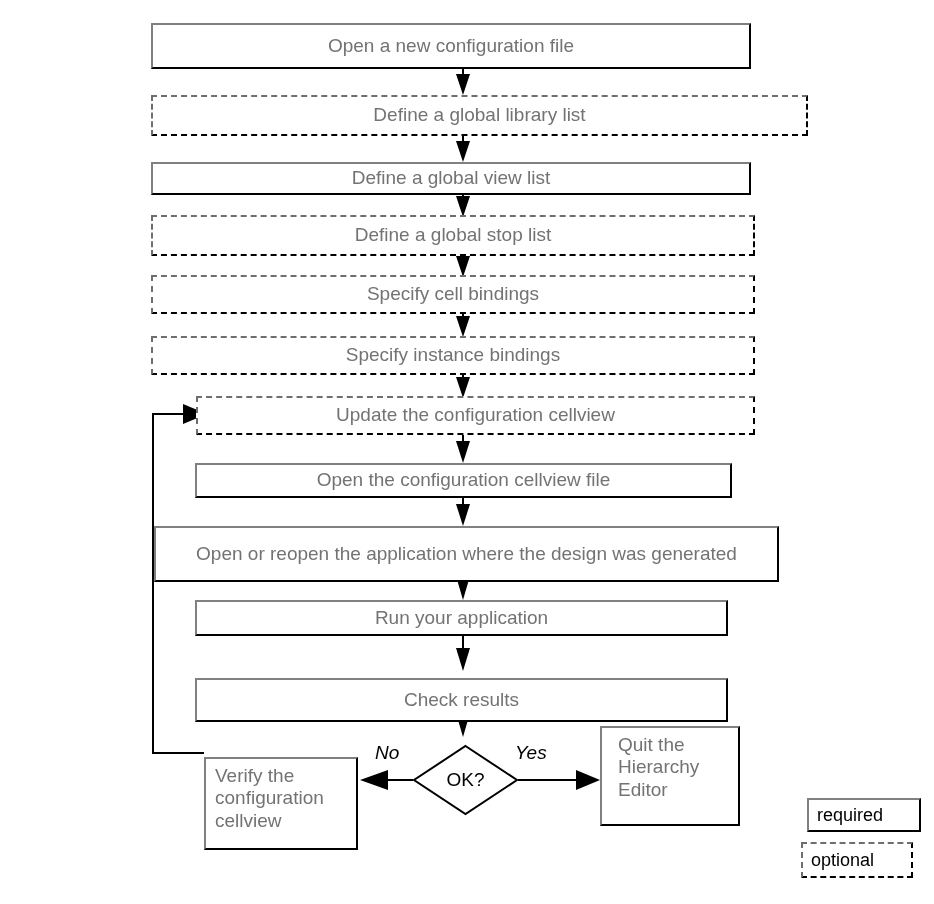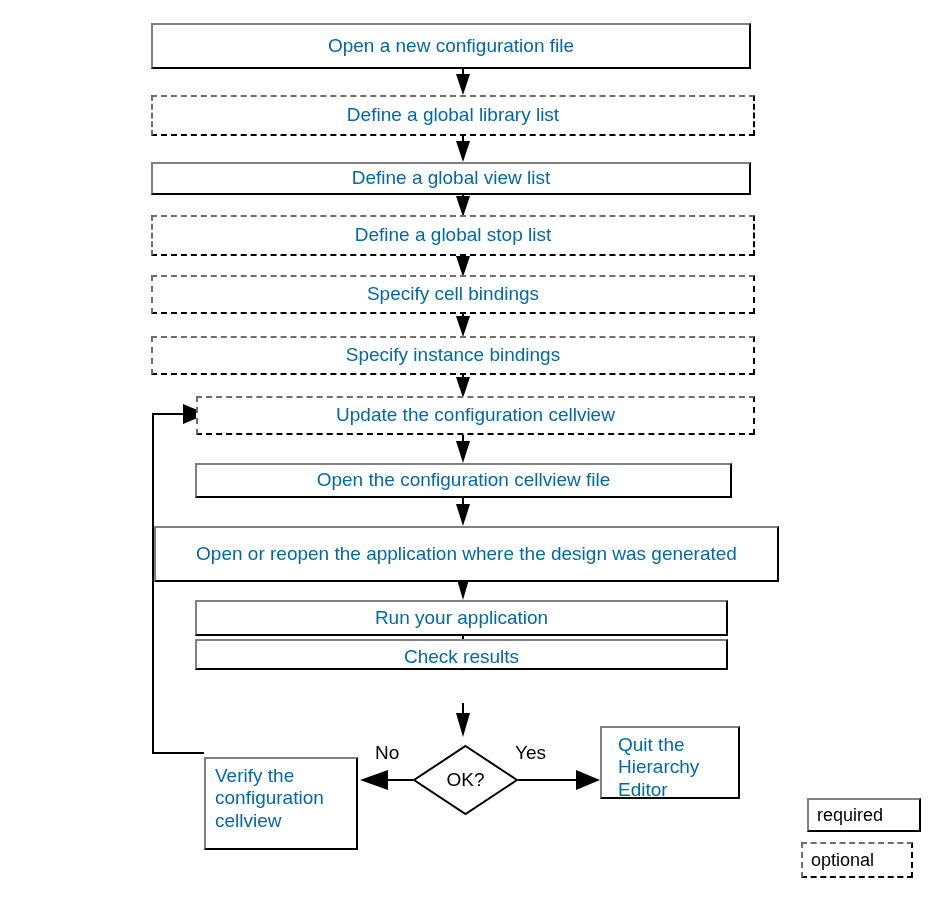--- a/index.html
+++ b/index.html
@@ -19,21 +19,21 @@
     overflow: hidden;
   }
   
   .node {
     position: absolute;
     box-sizing: border-box;
     background: #ffffff;
     display: flex;
     align-items: center;
     font-size: 19px;
-    color: #0369a1;
+    color: #737373;
     line-height: 1.18;
   }
   .node.required {
     border-top: 2px solid #808080;
     border-left: 2px solid #808080;
     border-right: 2px solid #000000;
     border-bottom: 2px solid #000000;
   }
   .node.optional {
     border: 2px dashed #000000;
@@ -84,20 +84,21 @@
   .stem { stroke-width: 2; }
   .loopline { stroke-width: 2; stroke: #000; }
   .head { fill: #000000; stroke: none; }
 
   
   .blabel {
     position: absolute;
     font-size: 19px;
     color: #000000;
     white-space: nowrap;
+    font-style: italic;
   }
 
   
   .legend { position: absolute; }
   .legend-box {
     position: absolute;
     box-sizing: border-box;
     background: #fff;
     font-size: 18px;
     color: #000;
@@ -182,21 +183,21 @@
     <g>
       <polyline class="loopline" points="204,753 153,753 153,414 186,414"></polyline>
       <polygon class="head" points="183,404 183,424 207,414"></polygon>
     </g>
   </svg>
 
   <div class="node required center" style="left:151px; top:23px; width:600px; height:46px;">
     <span class="label">Open a new configuration file</span>
   </div>
 
-  <div class="node optional center" style="left:151px; top:95px; width:604px; height:41px;">
+  <div class="node optional center" style="left:151px; top:95px; width:657px; height:41px;">
     <span class="label">Define a global library list</span>
   </div>
 
   <div class="node required center" style="left:151px; top:162px; width:600px; height:33px;">
     <span class="label">Define a global view list</span>
   </div>
 
   <div class="node optional center" style="left:151px; top:215px; width:604px; height:41px;">
     <span class="label">Define a global stop list</span>
   </div>
@@ -218,31 +219,31 @@
   </div>
 
   <div class="node required center" style="left:154px; top:526px; width:625px; height:56px;">
     <span class="label">Open or reopen the application where the design was generated</span>
   </div>
 
   <div class="node required center" style="left:195px; top:600px; width:533px; height:36px;">
     <span class="label">Run your application</span>
   </div>
 
-  <div class="node required center" style="left:195px; top:639px; width:533px; height:31px;align-items:flex-end;">
+  <div class="node required center" style="left:195px; top:678px; width:533px; height:44px;">
     <span class="label">Check results</span>
   </div>
 
   <div class="node required leftal" style="left:204px; top:757px; width:154px; height:93px; align-items:flex-start; padding-top:6px;">
     <span class="label">Verify the
 configuration
 cellview</span>
   </div>
 
-  <div class="node required leftal" style="left:600px; top:726px; width:140px; height:73px; align-items:flex-start; padding-top:6px;padding-left:16px;">
+  <div class="node required leftal" style="left:600px; top:726px; width:140px; height:100px; align-items:flex-start; padding-top:6px;padding-left:16px;">
     <span class="label">Quit the
 Hierarchy
 Editor</span>
   </div>
 
   <div class="diamond-wrap" style="left:413px; top:745px; width:105px; height:70px;">
     <svg width="105" height="70" viewBox="0 0 105 70">
       <polygon points="52.5,1 104,35 52.5,69 1,35" fill="#ffffff" stroke="#000000" stroke-width="2"></polygon>
     </svg>
     <div class="diamond-text">OK?</div>

